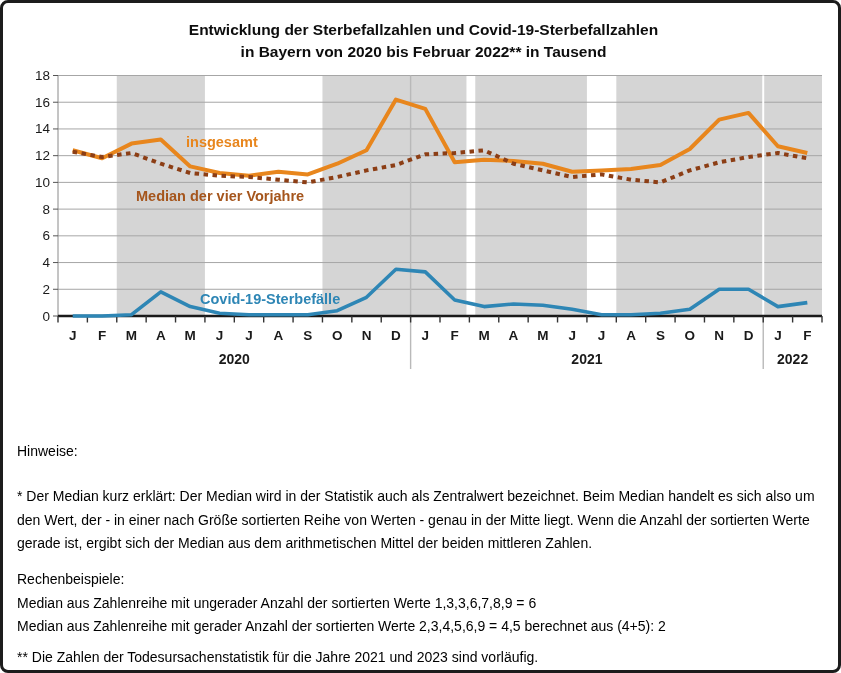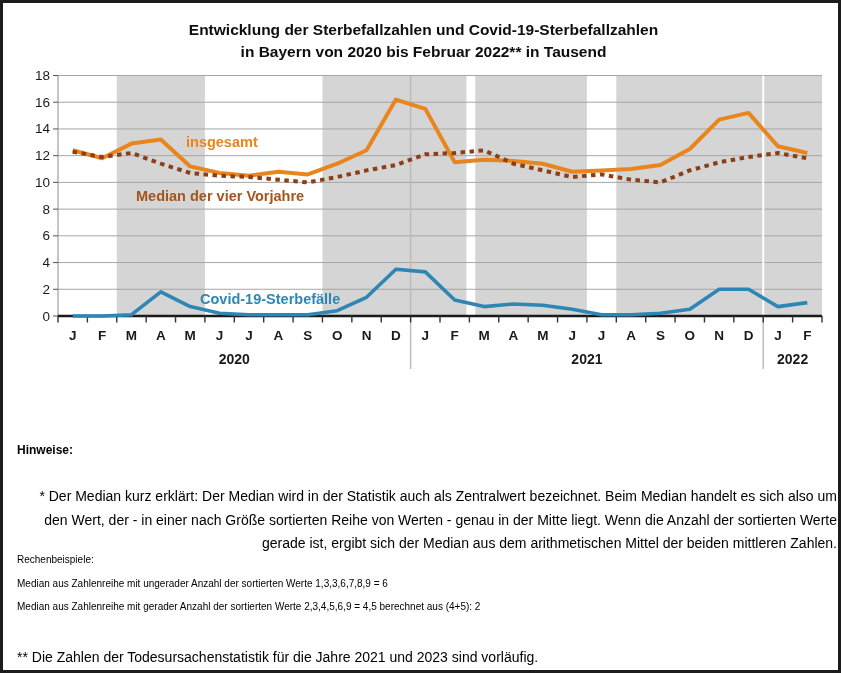--- a/index.html
+++ b/index.html
@@ -1,26 +1,26 @@
 <!DOCTYPE html>
 <html><head>
 <meta charset="utf-8">
 <style>
   html,body{margin:0;padding:0;background:#ffffff;font-family:"Liberation Sans",sans-serif;}
   .frame{position:relative;width:841px;height:673px;background:#fff;border:3px solid #1c1c1c;
-         border-radius:0;box-sizing:border-box;overflow:hidden;}
+         border-radius:8px;box-sizing:border-box;overflow:hidden;}
   .title{position:absolute;top:16px;left:0;width:841px;text-align:center;
          font-size:15.5px;font-weight:bold;color:#0d0d0d;line-height:22px;}
   #chart-svg{position:absolute;top:0;left:0;}
   .notes{position:absolute;left:0;top:0;width:841px;color:#000;}
-  .notes-heading{position:absolute;left:14px;top:440px;font-size:12px;font-weight:bold;}
+  .notes-heading{position:absolute;left:14px;top:440px;font-size:14px;font-weight:normal;}
   .note-p1{position:absolute;left:14px;top:482px;width:820px;margin:0;
-           font-size:14px;line-height:23.5px;text-align:right;}
-  .note-examples{position:absolute;left:14px;top:545px;width:820px;
-           font-size:10px;line-height:23.5px;white-space:pre-line;}
+           font-size:14px;line-height:23.5px;}
+  .note-examples{position:absolute;left:14px;top:565px;width:820px;
+           font-size:14px;line-height:23.5px;white-space:pre-line;}
   .note-p3{position:absolute;left:14px;top:646px;width:820px;margin:0;font-size:14px;}
 </style>
 </head>
 <body>
 
 <div class="frame">
 
   <div class="title">
     <div>Entwicklung der Sterbefallzahlen und Covid-19-Sterbefallzahlen</div>
     <div>in Bayern von 2020 bis Februar 2022** in Tausend</div>

